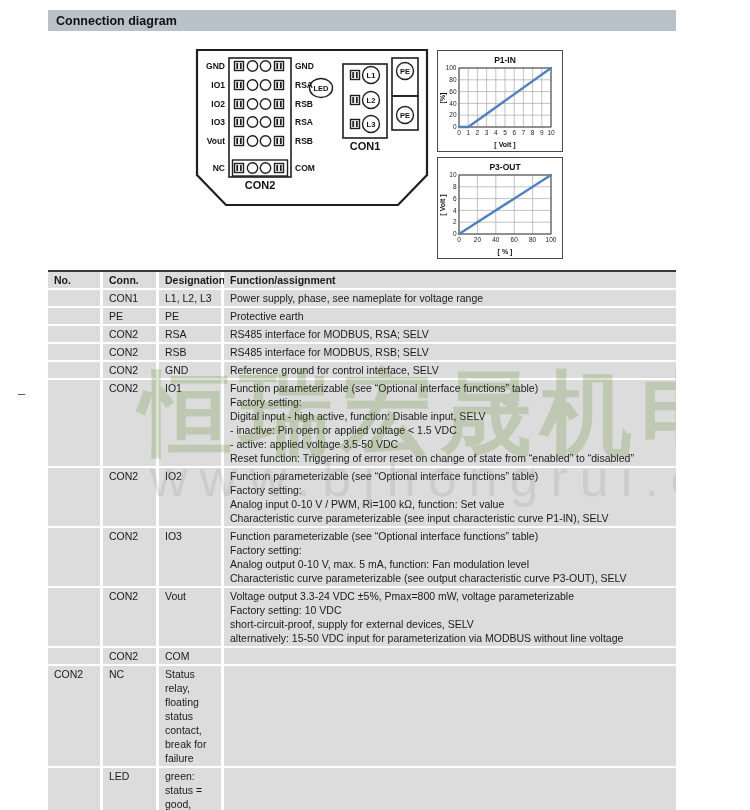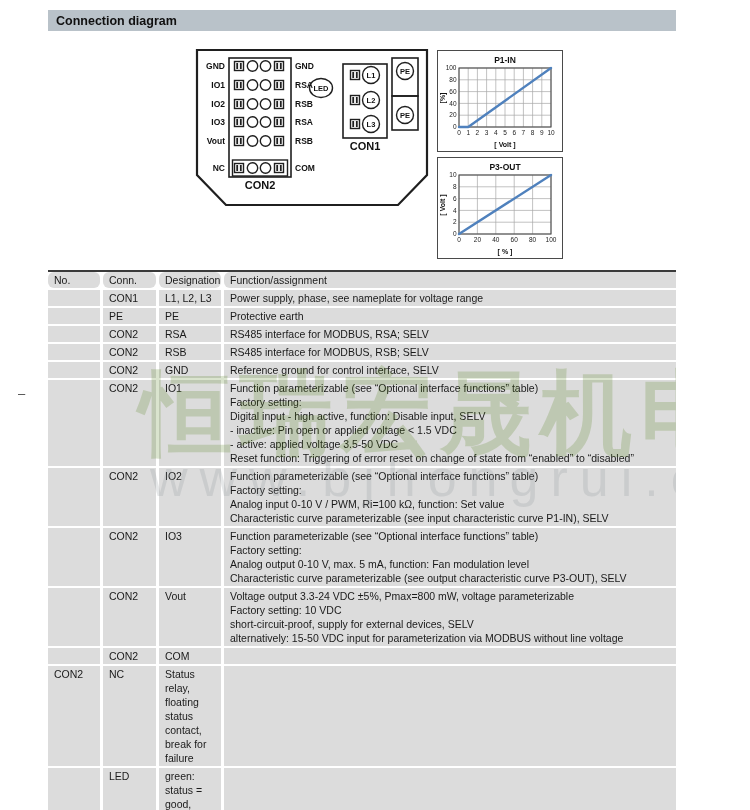--- a/index.html
+++ b/index.html
@@ -40,21 +40,21 @@
   
   .table-topline {
     position:absolute; left:48px; top:270px; width:665px; height:2px; background:#3a3a3a;
   }
   .conn-table {
     position:absolute; left:48px; top:272px; width:665px;
     display:grid; grid-template-columns:52px 53px 62px 489px;
     gap:2px 3px; font-size:10.5px; line-height:14px;
   }
   .cell { background:#dcdcdc; padding:1px 6px; white-space:pre-line; min-height:14px; }
-  .cell.hdr { font-weight:normal;border-radius:6px; }
+  .cell.hdr { font-weight:bold; }
   
   .wm-cn {
     position:absolute; left:140px; top:352px; width:600px; pointer-events:none;
     font-size:92px; font-weight:bold; letter-spacing:8px; white-space:nowrap;
     color:#4d7c0f; opacity:0.20; z-index:5;
   }
   .wm-url {
     position:absolute; left:150px; top:448px; pointer-events:none;
     font-size:52px; letter-spacing:12px; white-space:nowrap;
     color:#878e93; opacity:0.20; z-index:5;

